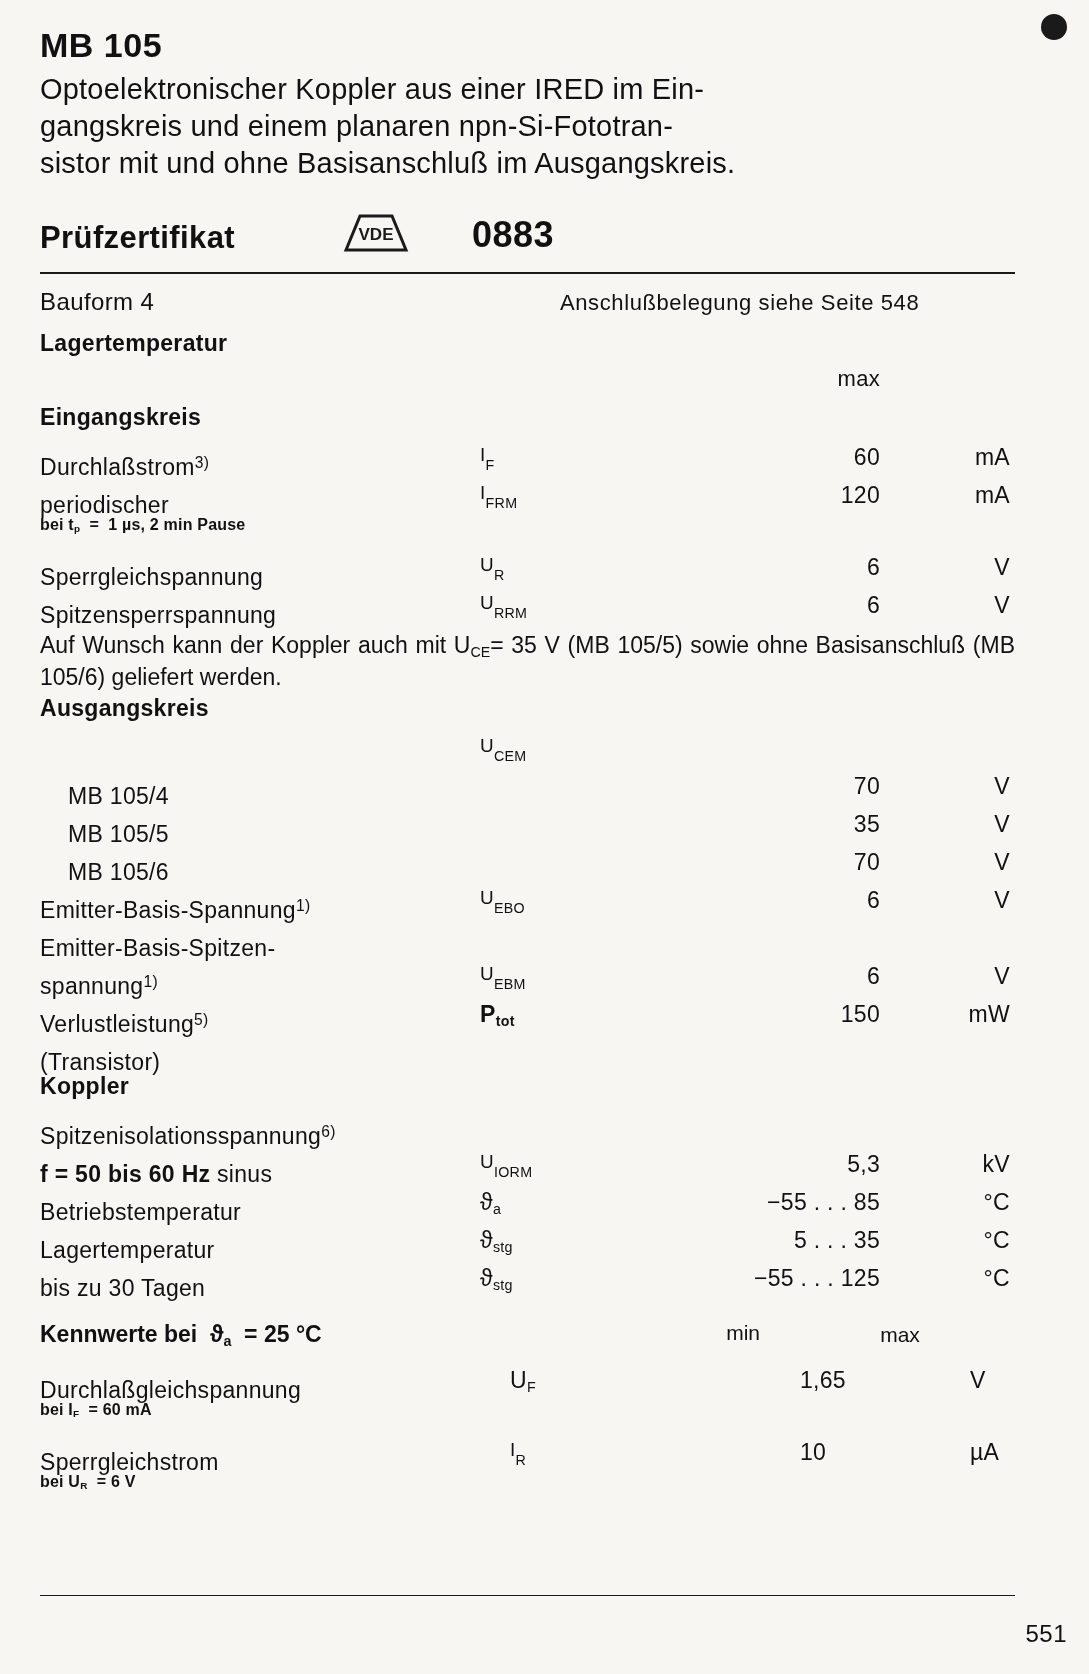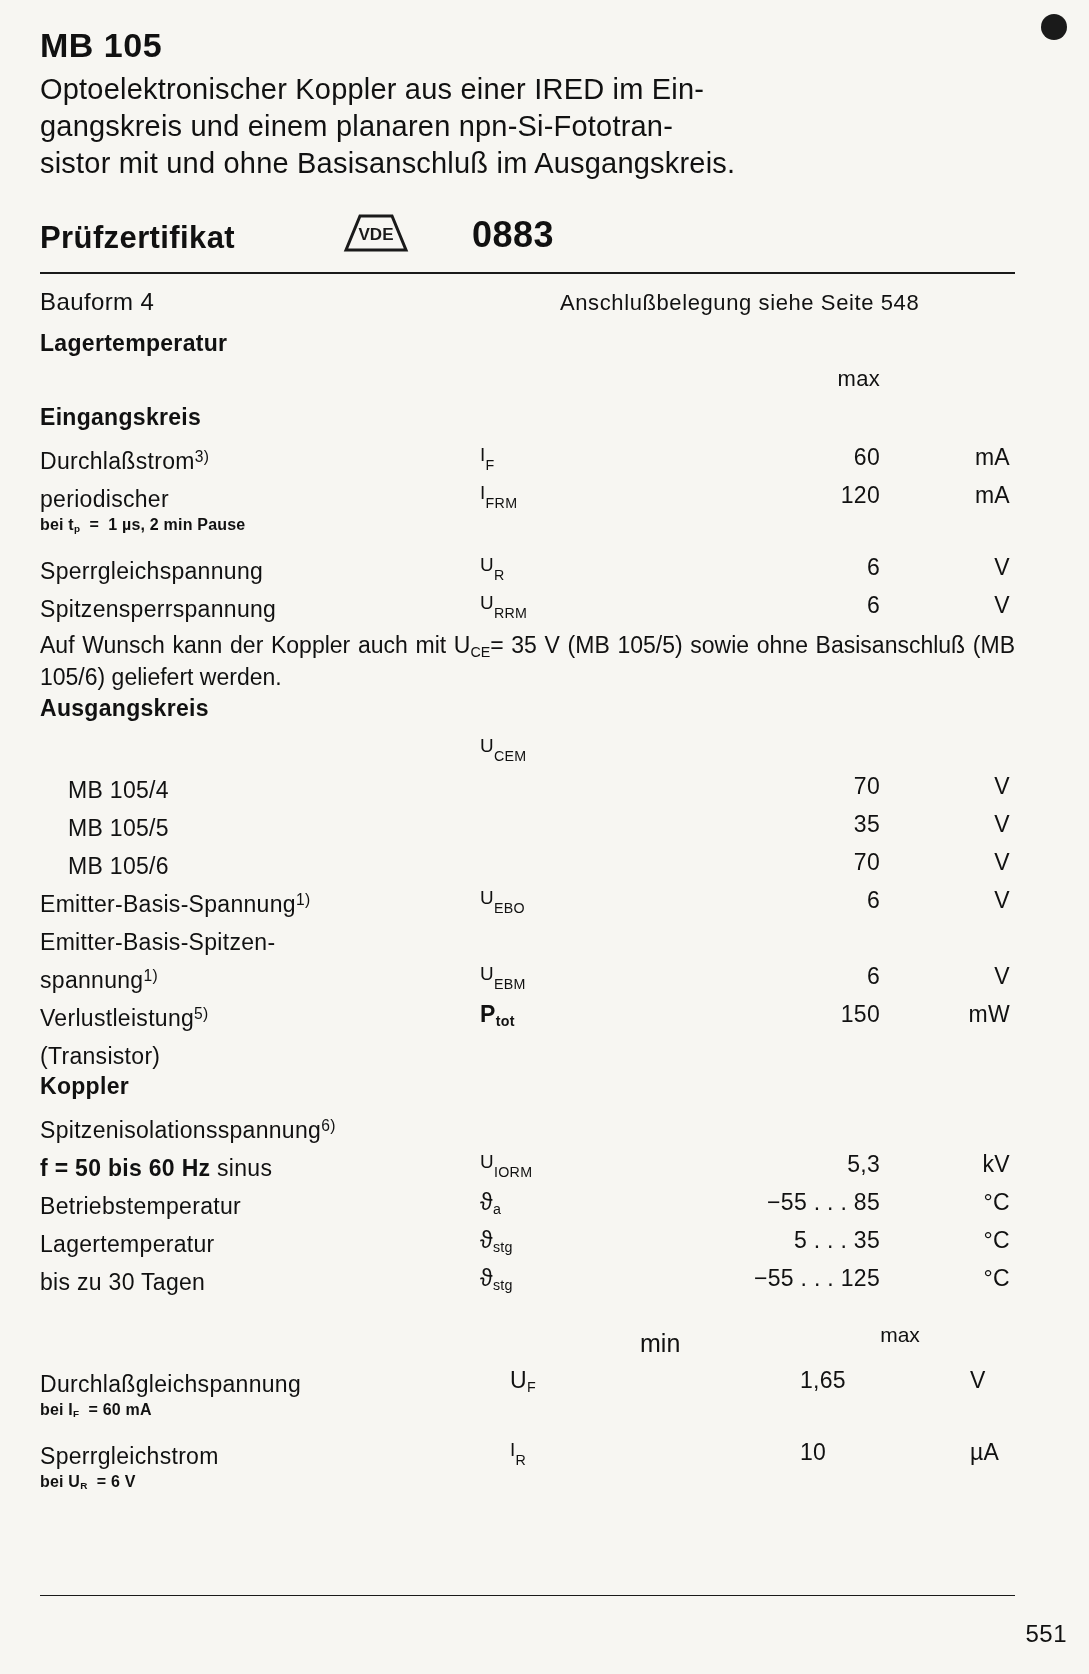--- a/index.html
+++ b/index.html
@@ -88,21 +88,21 @@
   
   .row {
     position: relative;
     height: 38px;
     font-size: 23px;
     letter-spacing: 0.3px;
   }
   .c-name {
     position: absolute;
     left: 0;
-    top: 8px;
+    top: 14px;
     white-space: nowrap;
   }
   .c-sym {
     position: absolute;
     left: 440px;
     top: 4px;
     white-space: nowrap;
   }
   .c-val {
     position: absolute;
@@ -179,21 +179,21 @@
   }
   .kenn-head {
     position: relative;
     height: 46px;
     font-size: 23px;
   }
   .kenn-head .kh-label {
     position: absolute; left: 0; top: 4px; font-weight: bold;
   }
   .kenn-head .kh-min {
-    position: absolute; left: 600px; width: 120px; text-align: left; top: 12px; font-size: 25px;
+    position: absolute; left: 600px; width: 120px; text-align: right; top: 4px; font-size: 21px;
   }
   .kenn-head .kh-max {
     position: absolute; left: 800px; width: 120px; text-align: center; top: 6px; font-size: 21px;
   }
   .c-sym-c {
     position: absolute;
     left: 470px;
     top: 4px;
   }
   .c-val2 {
@@ -384,20 +384,21 @@
     </div>
 
     <div class="row">
       <span class="c-name">bis zu 30 Tagen</span>
       <span class="c-sym">ϑ<sub>stg</sub></span>
       <span class="c-val">−55 . . . 125</span>
       <span class="c-unit">°C</span>
     </div>
 
     <div class="kenn-head" style="margin-top:18px;">
+      <span class="kh-label"><b>Kennwerte</b> bei &nbsp;ϑ<sub>a</sub> &nbsp;= 25 °C</span>
       <span class="kh-min">min</span>
       <span class="kh-max">max</span>
     </div>
 
     <div class="row">
       <span class="c-name">Durchlaßgleichspannung</span>
       <span class="c-sym-c">U<sub>F</sub></span>
       <span class="c-val2">1,65</span>
       <span class="c-unit2">V</span>
     </div>

